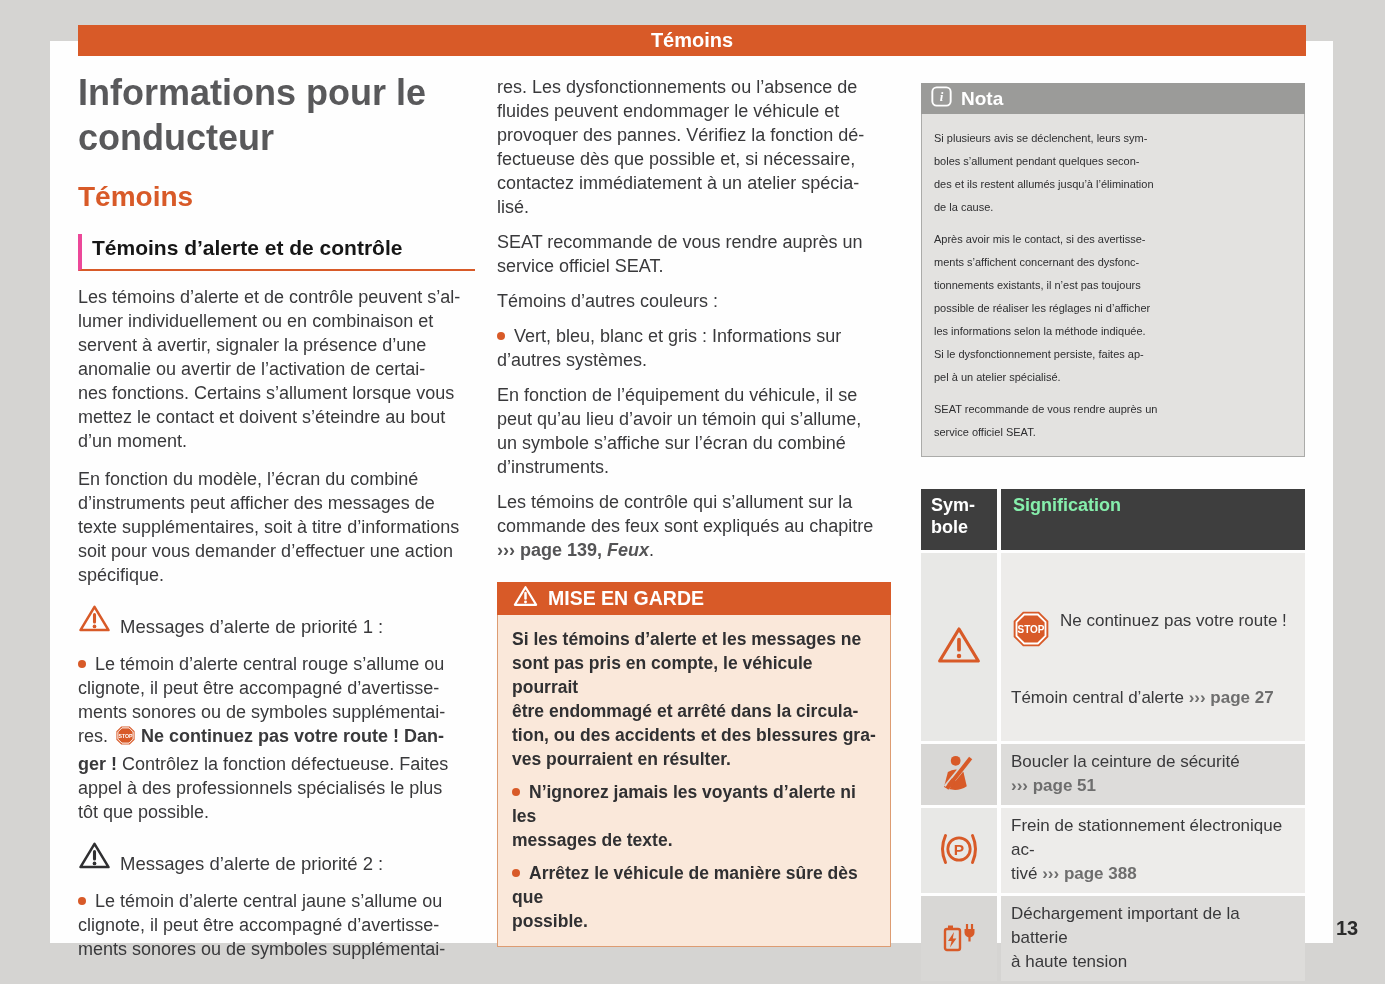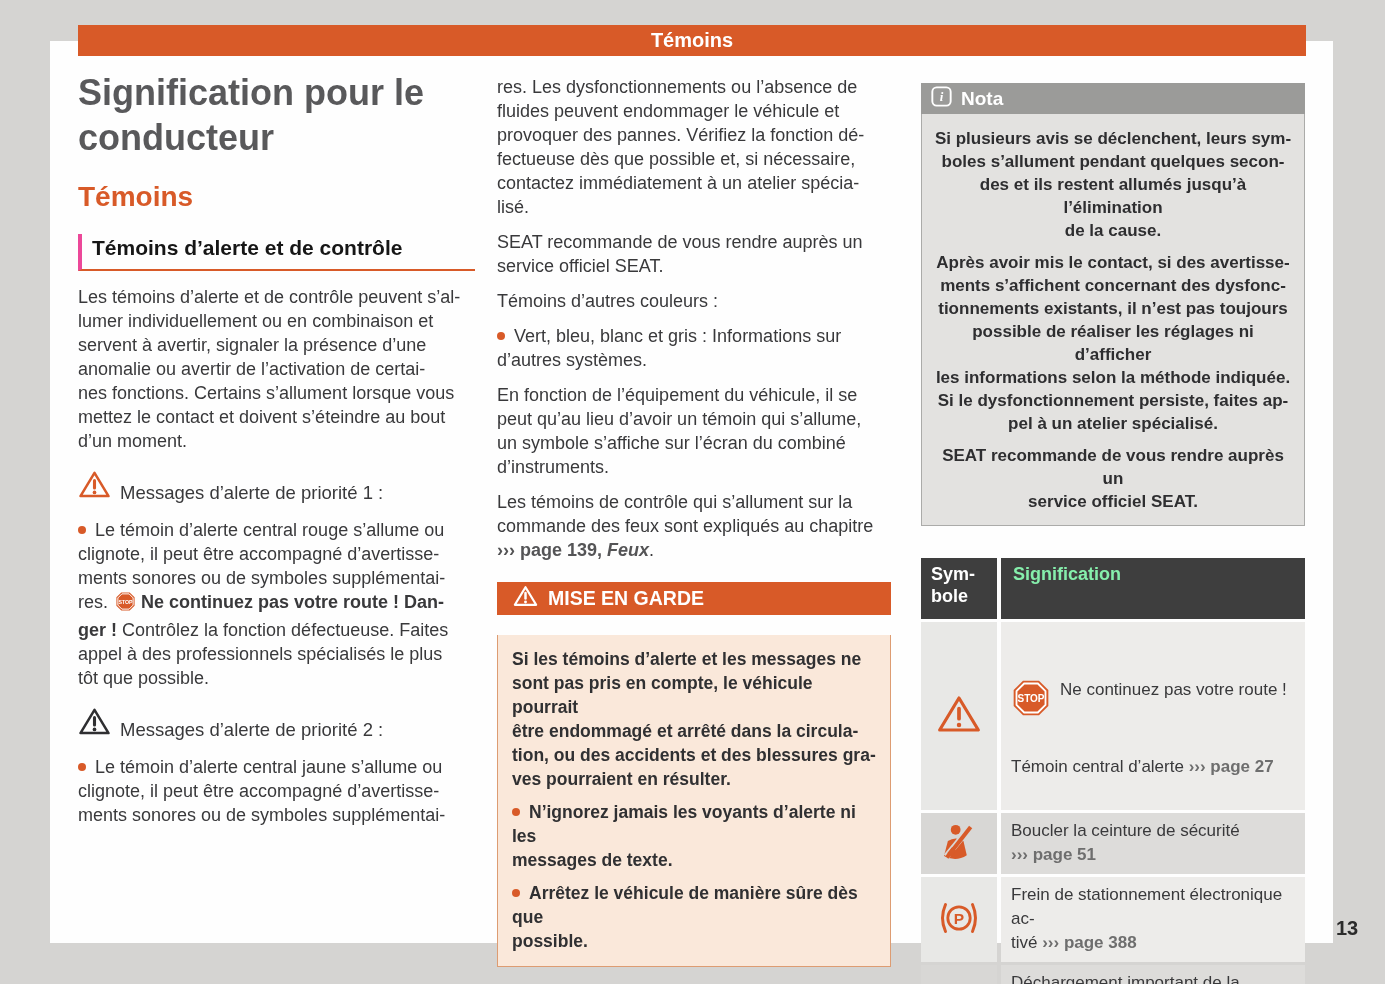--- a/index.html
+++ b/index.html
@@ -33,27 +33,27 @@
   .dot{display:inline-block;width:8px;height:8px;border-radius:50%;background:#D85A28;margin-right:9px;vertical-align:2px;}
   .bold{font-weight:bold;}
   .italic{font-style:italic;}
   .ref{font-weight:bold;color:#6E6E6E;}
   .ref.dark{color:#545456;}
   .stop-inline{vertical-align:-4px;margin:0 5px 0 2px;}
 
   
   .wbox{margin-top:20px;}
   .wbox-header{height:33px;background:#D85A28;display:flex;align-items:center;gap:10px;padding:0 16px;color:#fff;font-weight:bold;font-size:19.5px;}
-  .wbox-body{background:#FAE8DA;border:1px solid #DD9C72;border-top:none;padding:3px 14px 13px;margin-top:20px;}
+  .wbox-body{background:#FAE8DA;border:1px solid #DD9C72;border-top:none;padding:3px 14px 13px;}
   .wbox-body p{margin:9px 0 0;font-size:17.5px;line-height:24px;font-weight:bold;color:#303032;white-space:pre-line;}
 
   
   .nbox-header{height:31px;background:#9B9B99;display:flex;align-items:center;gap:9px;padding:0 10px;color:#fff;font-weight:bold;font-size:19px;}
   .nbox-body{background:#E3E2E0;border:1px solid #ABABA9;border-top:none;padding:4px 12px 12px;}
-  .nbox-body p{margin:9px 0 0;font-size:17px;line-height:23px;font-weight:bold;color:#2E2E30;white-space:pre-line;text-align:center;}
+  .nbox-body p{margin:9px 0 0;font-size:11px;line-height:23px;font-weight:normal;color:#2E2E30;white-space:pre-line;}
 
   
   .stable{margin-top:32px;}
   .trow{display:flex;gap:4px;margin-bottom:3px;}
   .tcell-sym{width:76px;flex:none;display:flex;align-items:center;justify-content:center;}
   .tcell-sig{flex:1;padding:6px 4px 7px 10px;font-size:17px;line-height:24px;color:#39393B;white-space:pre-line;}
   .thead .tcell-sym{background:#3E3E3E;color:#fff;font-weight:bold;font-size:18px;line-height:22px;
     justify-content:flex-start;align-items:flex-start;padding:5px 0 12px 10px;box-sizing:border-box;white-space:pre-line;}
   .thead .tcell-sig{background:#3E3E3E;color:#86efac;font-weight:bold;font-size:18px;line-height:22px;padding:5px 16px 5px 12px;}
   .row-light .tcell-sym{background:#E8E8E6;}
@@ -66,32 +66,37 @@
 </head>
 <body>
 
 <div class="page"></div>
 
 <div class="topbar">
   <span>Témoins</span>
 </div>
 
 <div class="col col-left">
-  <h1 class="doc-title">Signification pour le
+  <h1 class="doc-title">Informations pour le
 conducteur</h1>
   <h2 class="sec-title">Témoins</h2>
   <div class="subsec">Témoins d’alerte et de contrôle</div>
 
   <p class="body">Les témoins d’alerte et de contrôle peuvent s’al-
 lumer individuellement ou en combinaison et
 servent à avertir, signaler la présence d’une
 anomalie ou avertir de l’activation de certai-
 nes fonctions. Certains s’allument lorsque vous
 mettez le contact et doivent s’éteindre au bout
 d’un moment.</p>
+  <p class="body">En fonction du modèle, l’écran du combiné
+d’instruments peut afficher des messages de
+texte supplémentaires, soit à titre d’informations
+soit pour vous demander d’effectuer une action
+spécifique.</p>
 
   <div class="prio">
     <span>
       <svg width="33" height="29" viewBox="0 0 34 30">
         <path d="M17 3 L31.5 27 H2.5 Z" fill="none" stroke="#D85A28" stroke-width="2.6" stroke-linejoin="round"></path>
         <line x1="17" y1="11" x2="17" y2="18.5" stroke="#D85A28" stroke-width="3.2" stroke-linecap="round"></line>
         <circle cx="17" cy="23.2" r="1.9" fill="#D85A28"></circle>
       </svg>
     </span>
     <span>Messages d’alerte de priorité 1 :</span>

